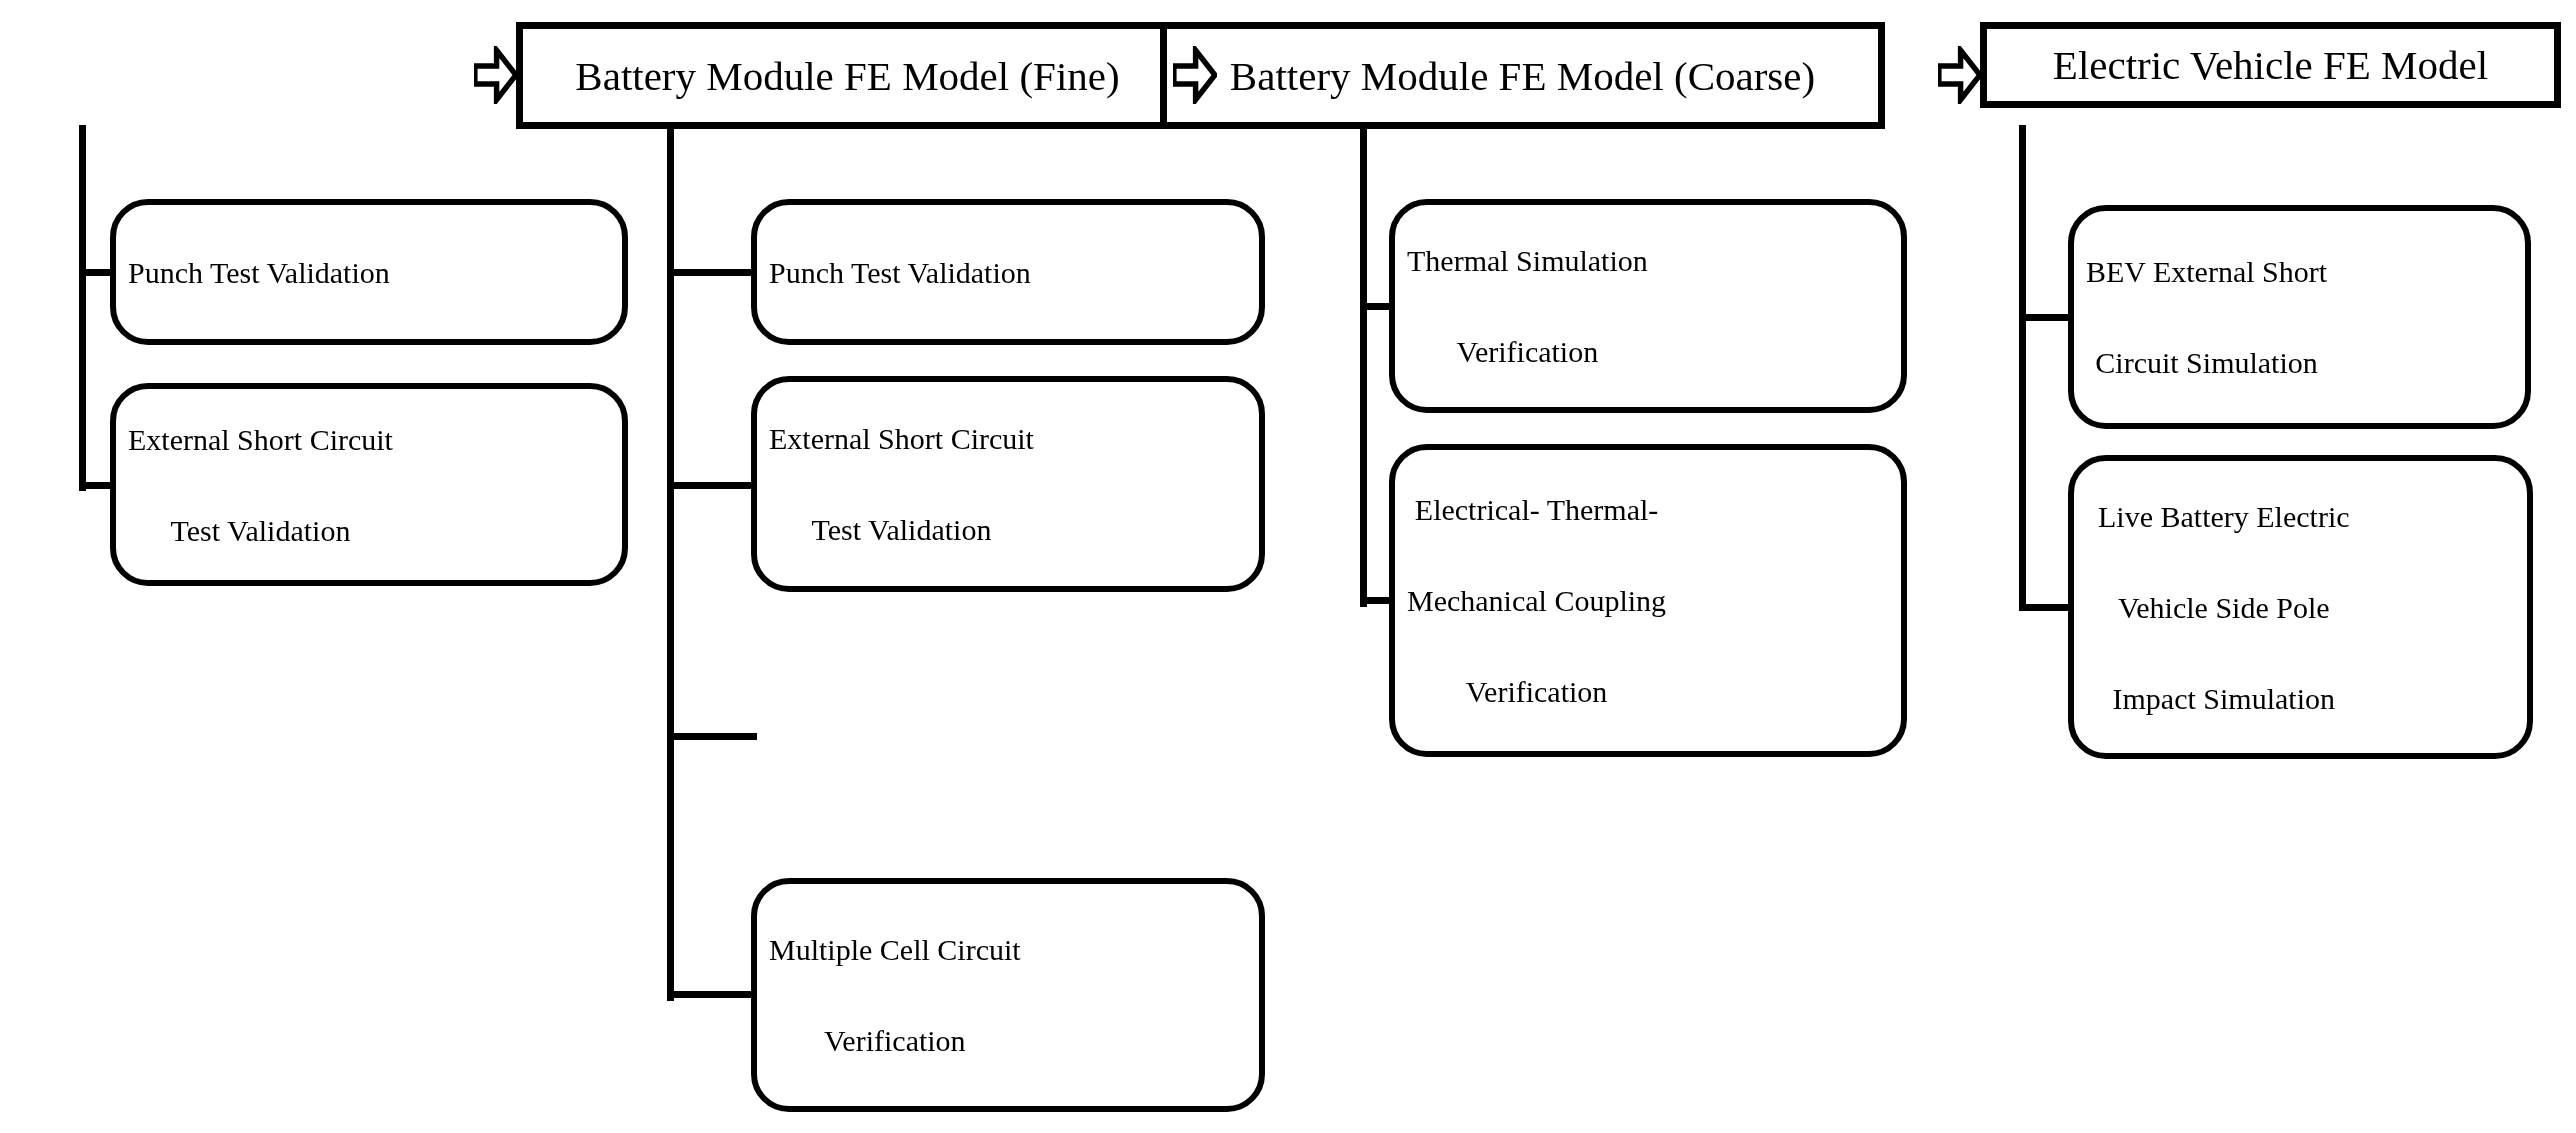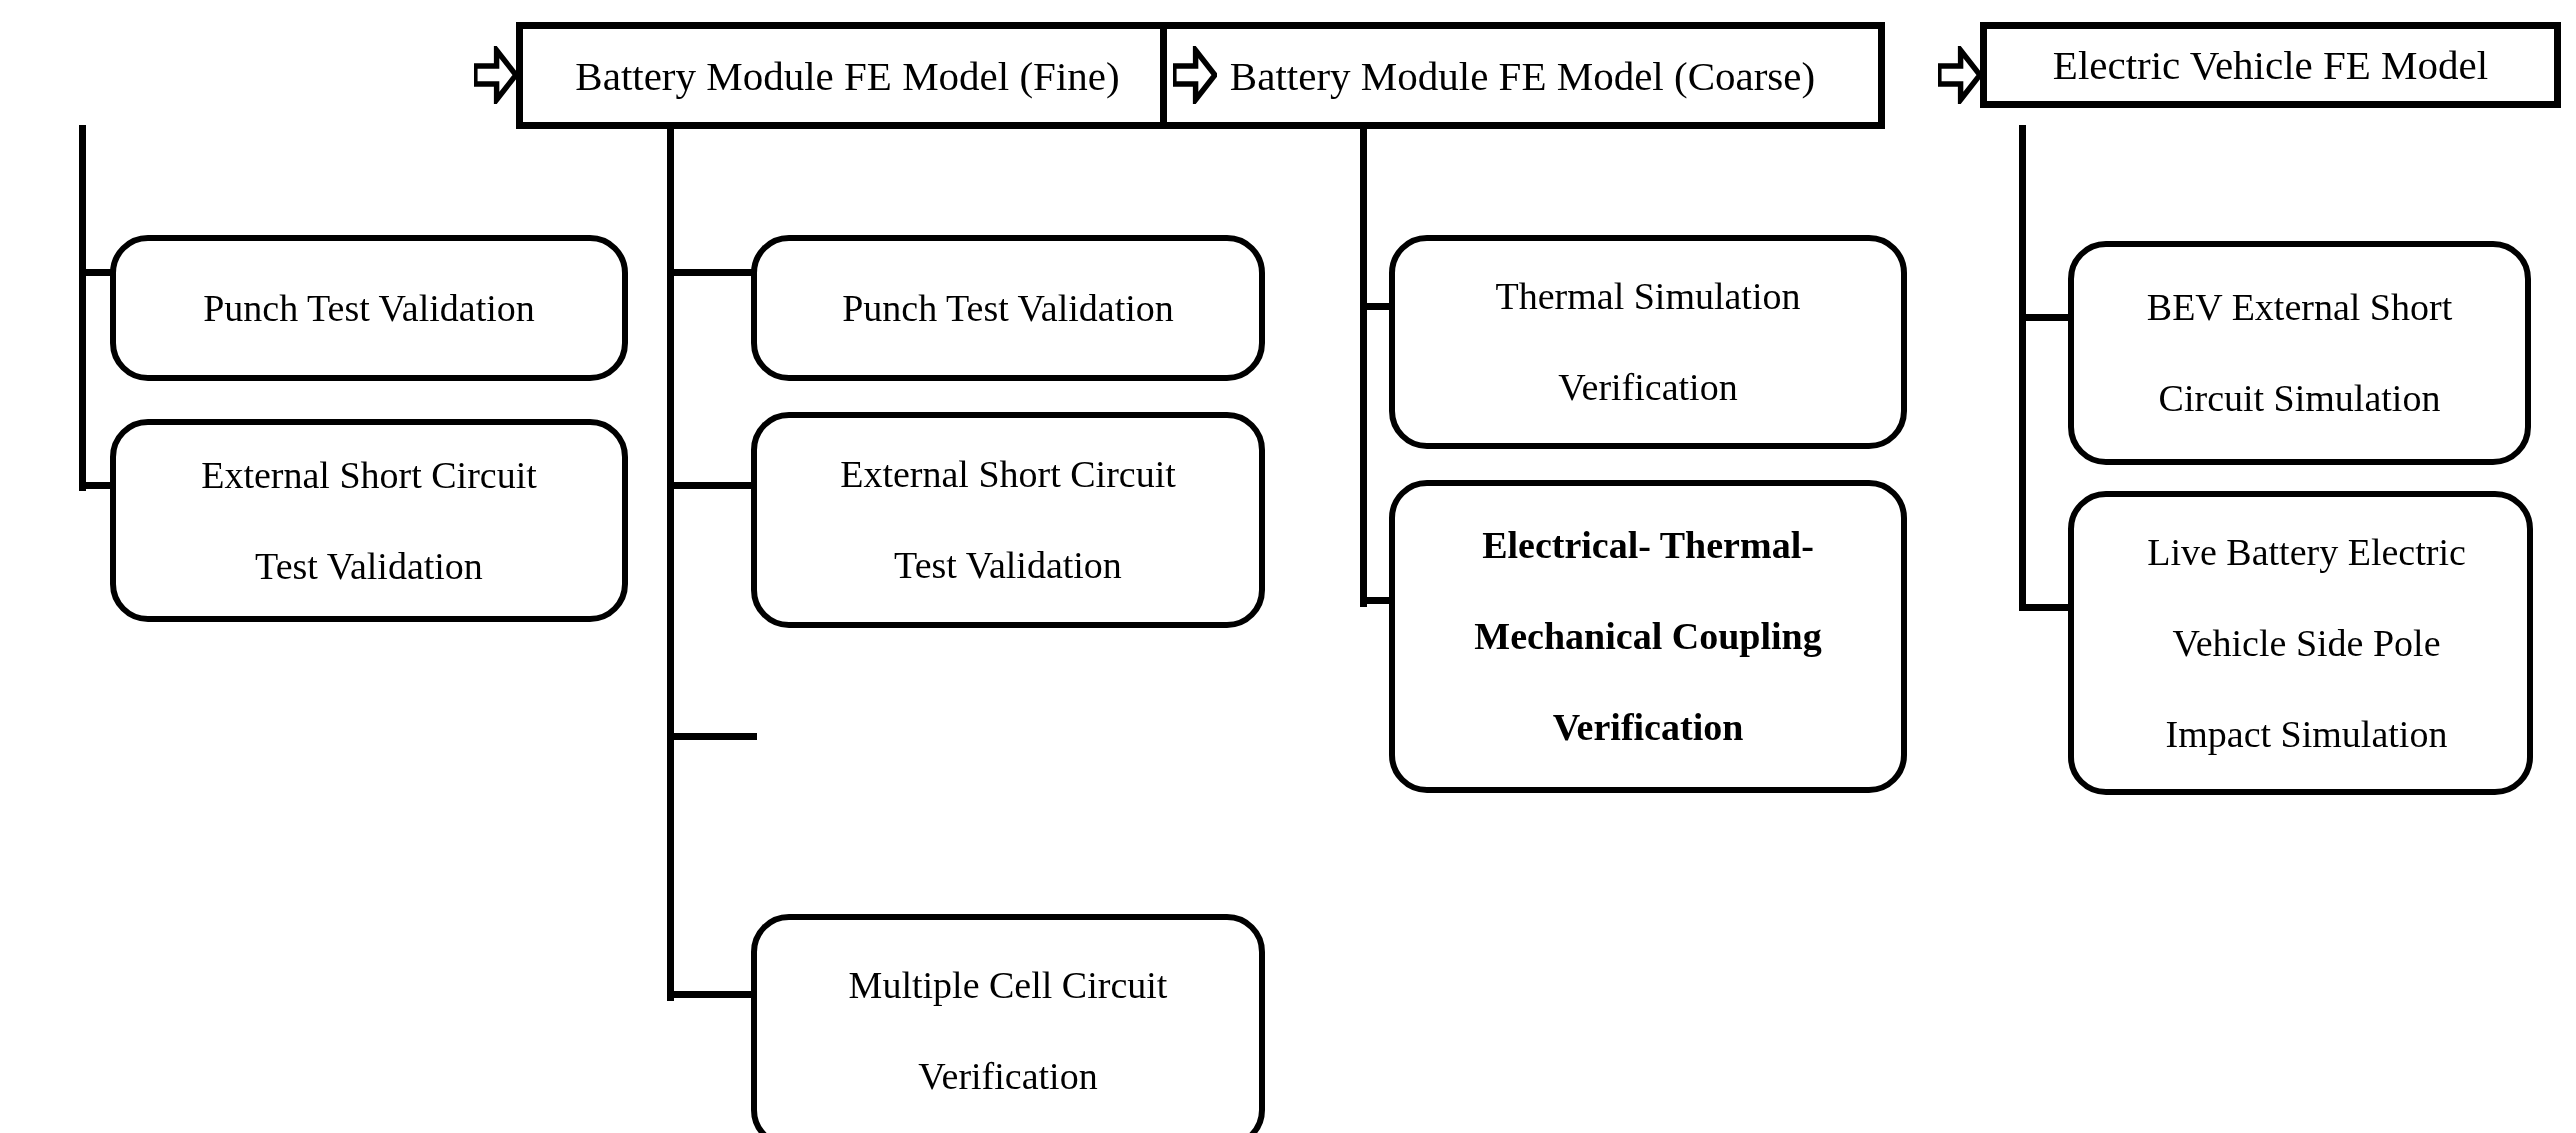--- a/index.html
+++ b/index.html
@@ -31,26 +31,24 @@
     z-index: 2;
   }
   .child {
     position: absolute;
     box-sizing: border-box;
     border: 6.7px solid #000000;
     border-radius: 38px;
     background: #ffffff;
     display: flex;
     align-items: center;
-    justify-content: center;
     text-align: center;
-    font-size: 38px;
+    font-size: 30px;
     line-height: 91px;
     z-index: 2;
-    margin-top: 36px;
   }
   .lbl {
     white-space: pre-line;
     display: block;
     padding: 0 12px;
   }
   .vline {
     position: absolute;
     width: 6.7px;
     background: #000000;
@@ -114,21 +112,21 @@
   <div class="hdr" style="left:1160px; top:22px; width:725px; height:107px;">
     <span class="lbl">Battery Module FE Model (Coarse)</span>
   </div>
   <div class="vline" style="left:1360px; top:125px; height:482px;"></div>
   <div class="hline" style="left:1360px; top:303px; width:35px;"></div>
   <div class="hline" style="left:1360px; top:597px; width:35px;"></div>
   <div class="child" style="left:1389px; top:199px; width:518px; height:214px;">
     <span class="lbl">Thermal Simulation
 Verification</span>
   </div>
-  <div class="child" style="left:1389px; top:444px; width:518px; height:313px;font-weight:bold;">
+  <div class="child" style="left:1389px; top:444px; width:518px; height:313px;">
     <span class="lbl">Electrical- Thermal-
 Mechanical Coupling
 Verification</span>
   </div>
 
   <svg class="flow-arrow" style="left:1938px; top:46px;" width="44" height="58" viewBox="0 0 70 96">
     <polygon points="0,33 36,33 36,7 68,48 36,89 36,63 0,63" fill="#ffffff" stroke="#000000" stroke-width="9" stroke-linejoin="miter"></polygon>
   </svg>
 
   <div class="hdr" style="left:1980px; top:22px; width:581px; height:86px;">

